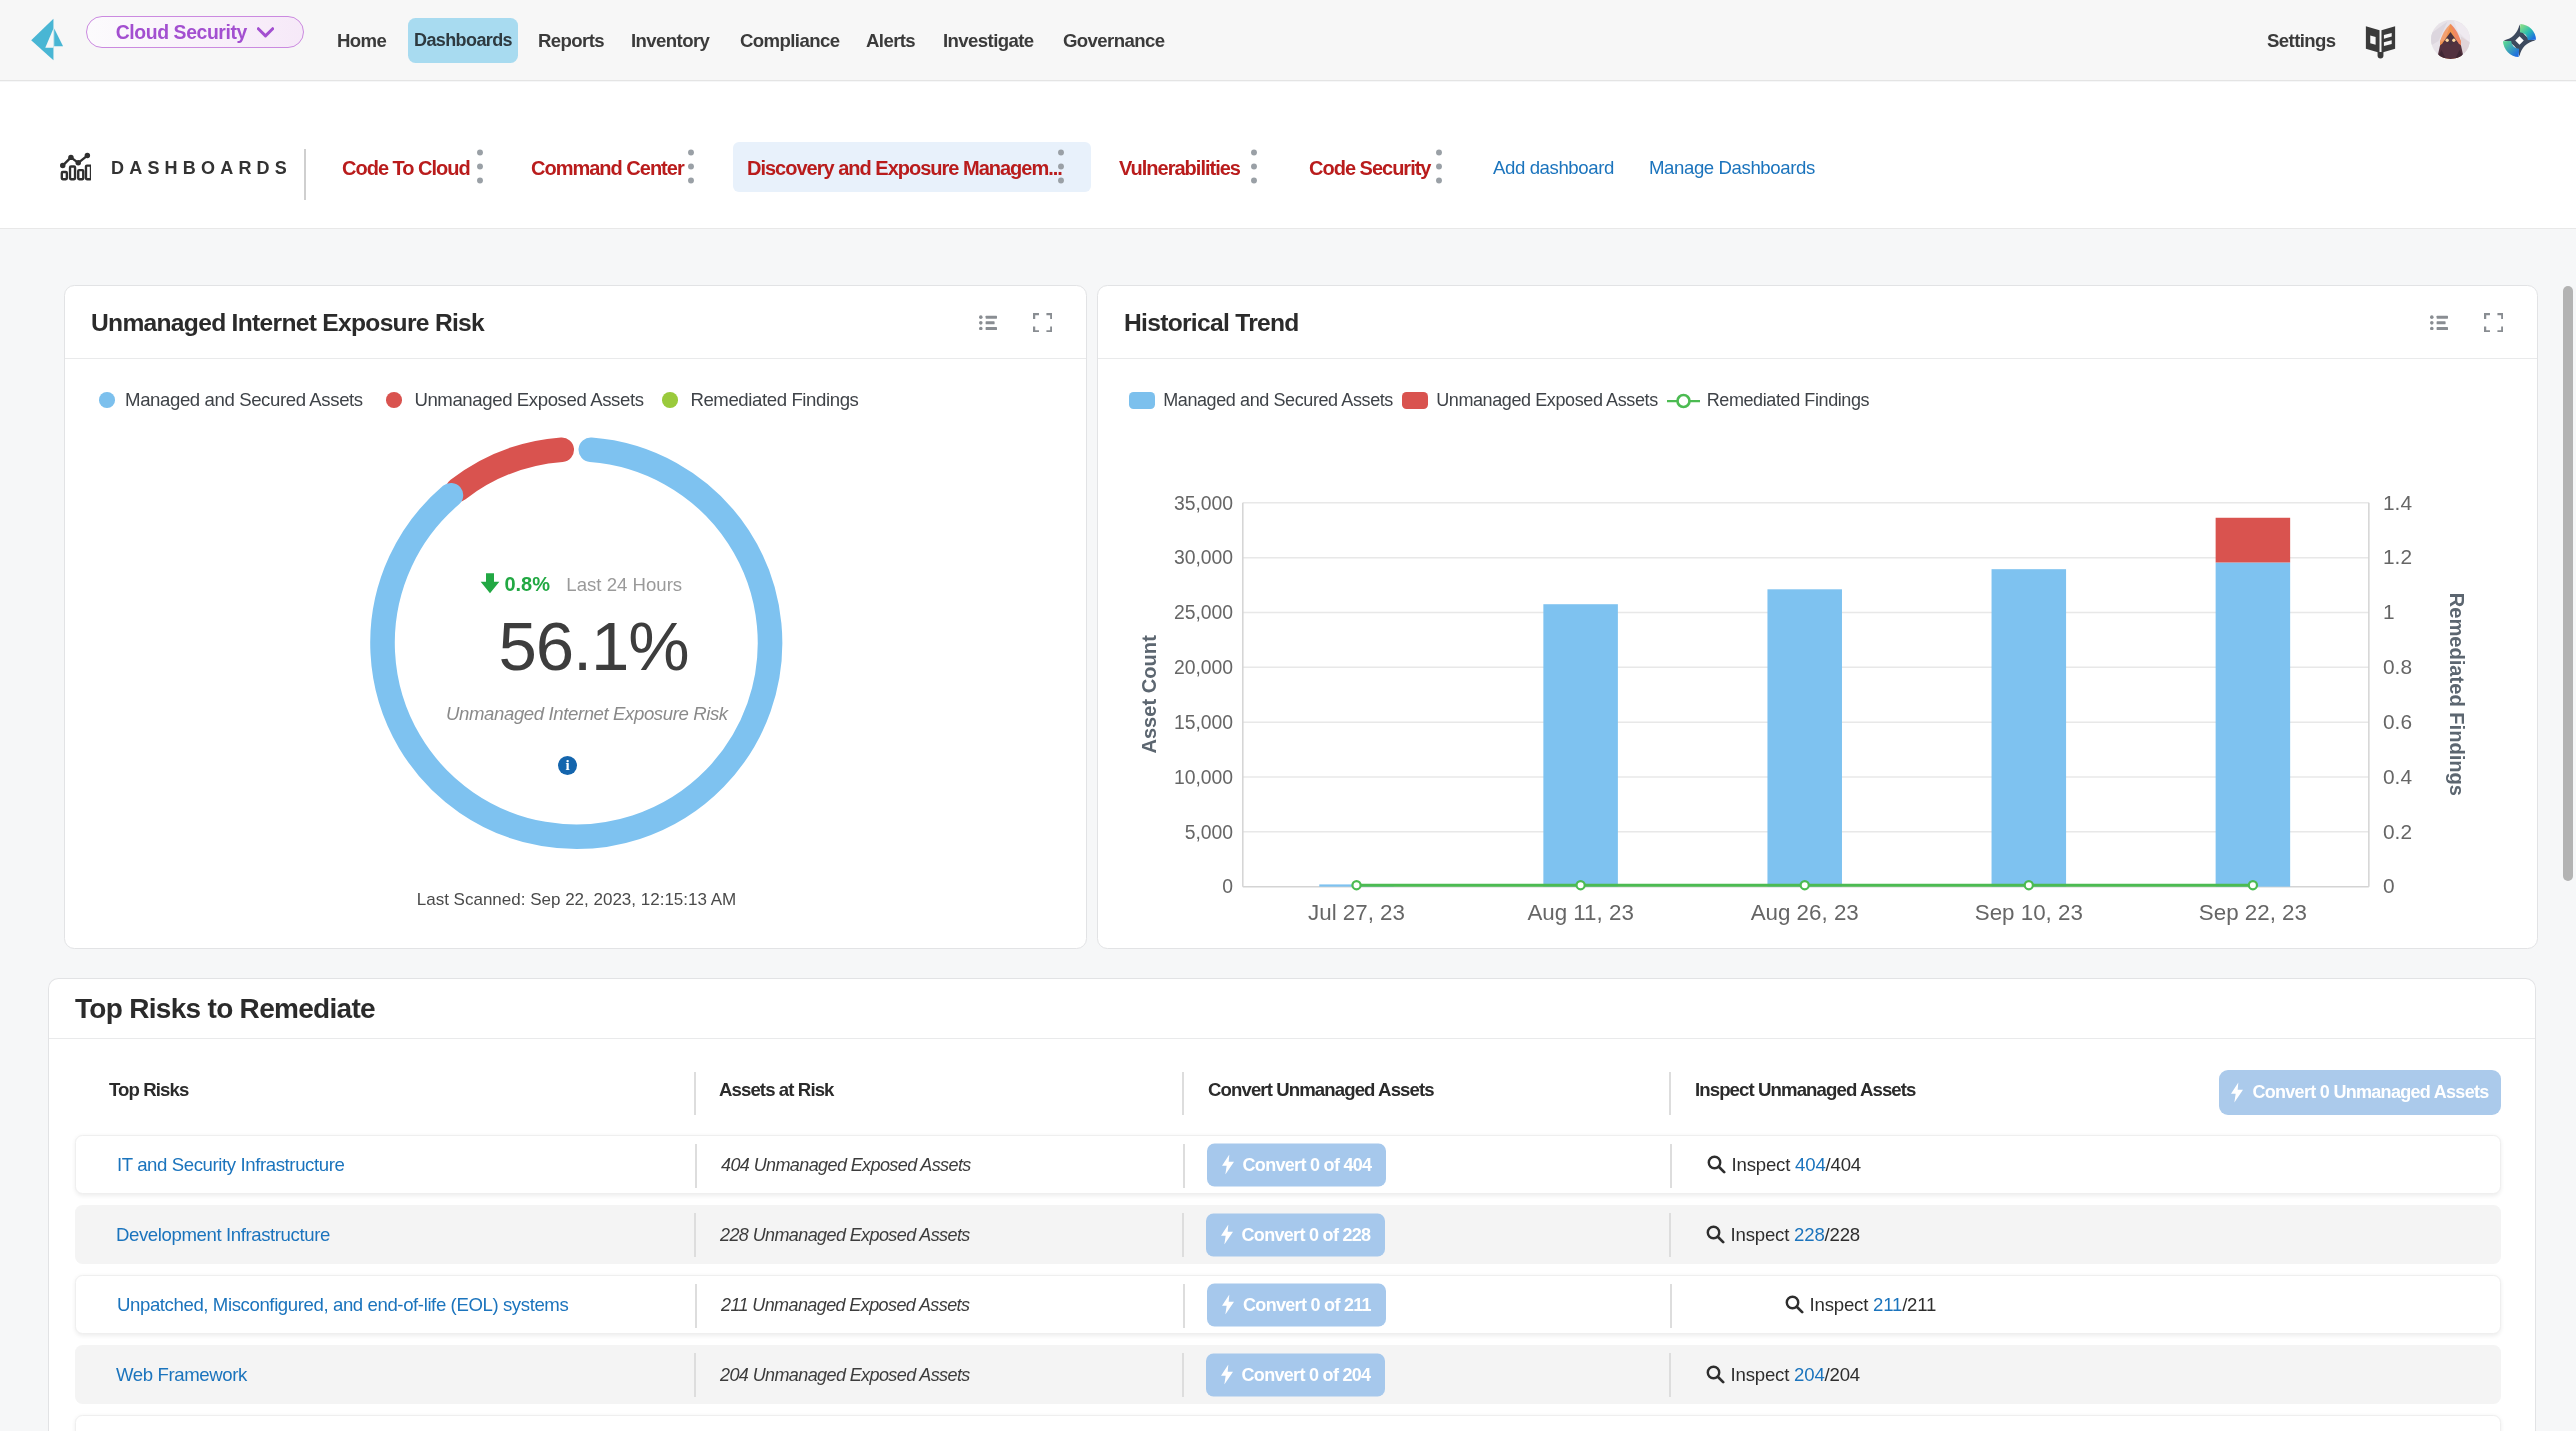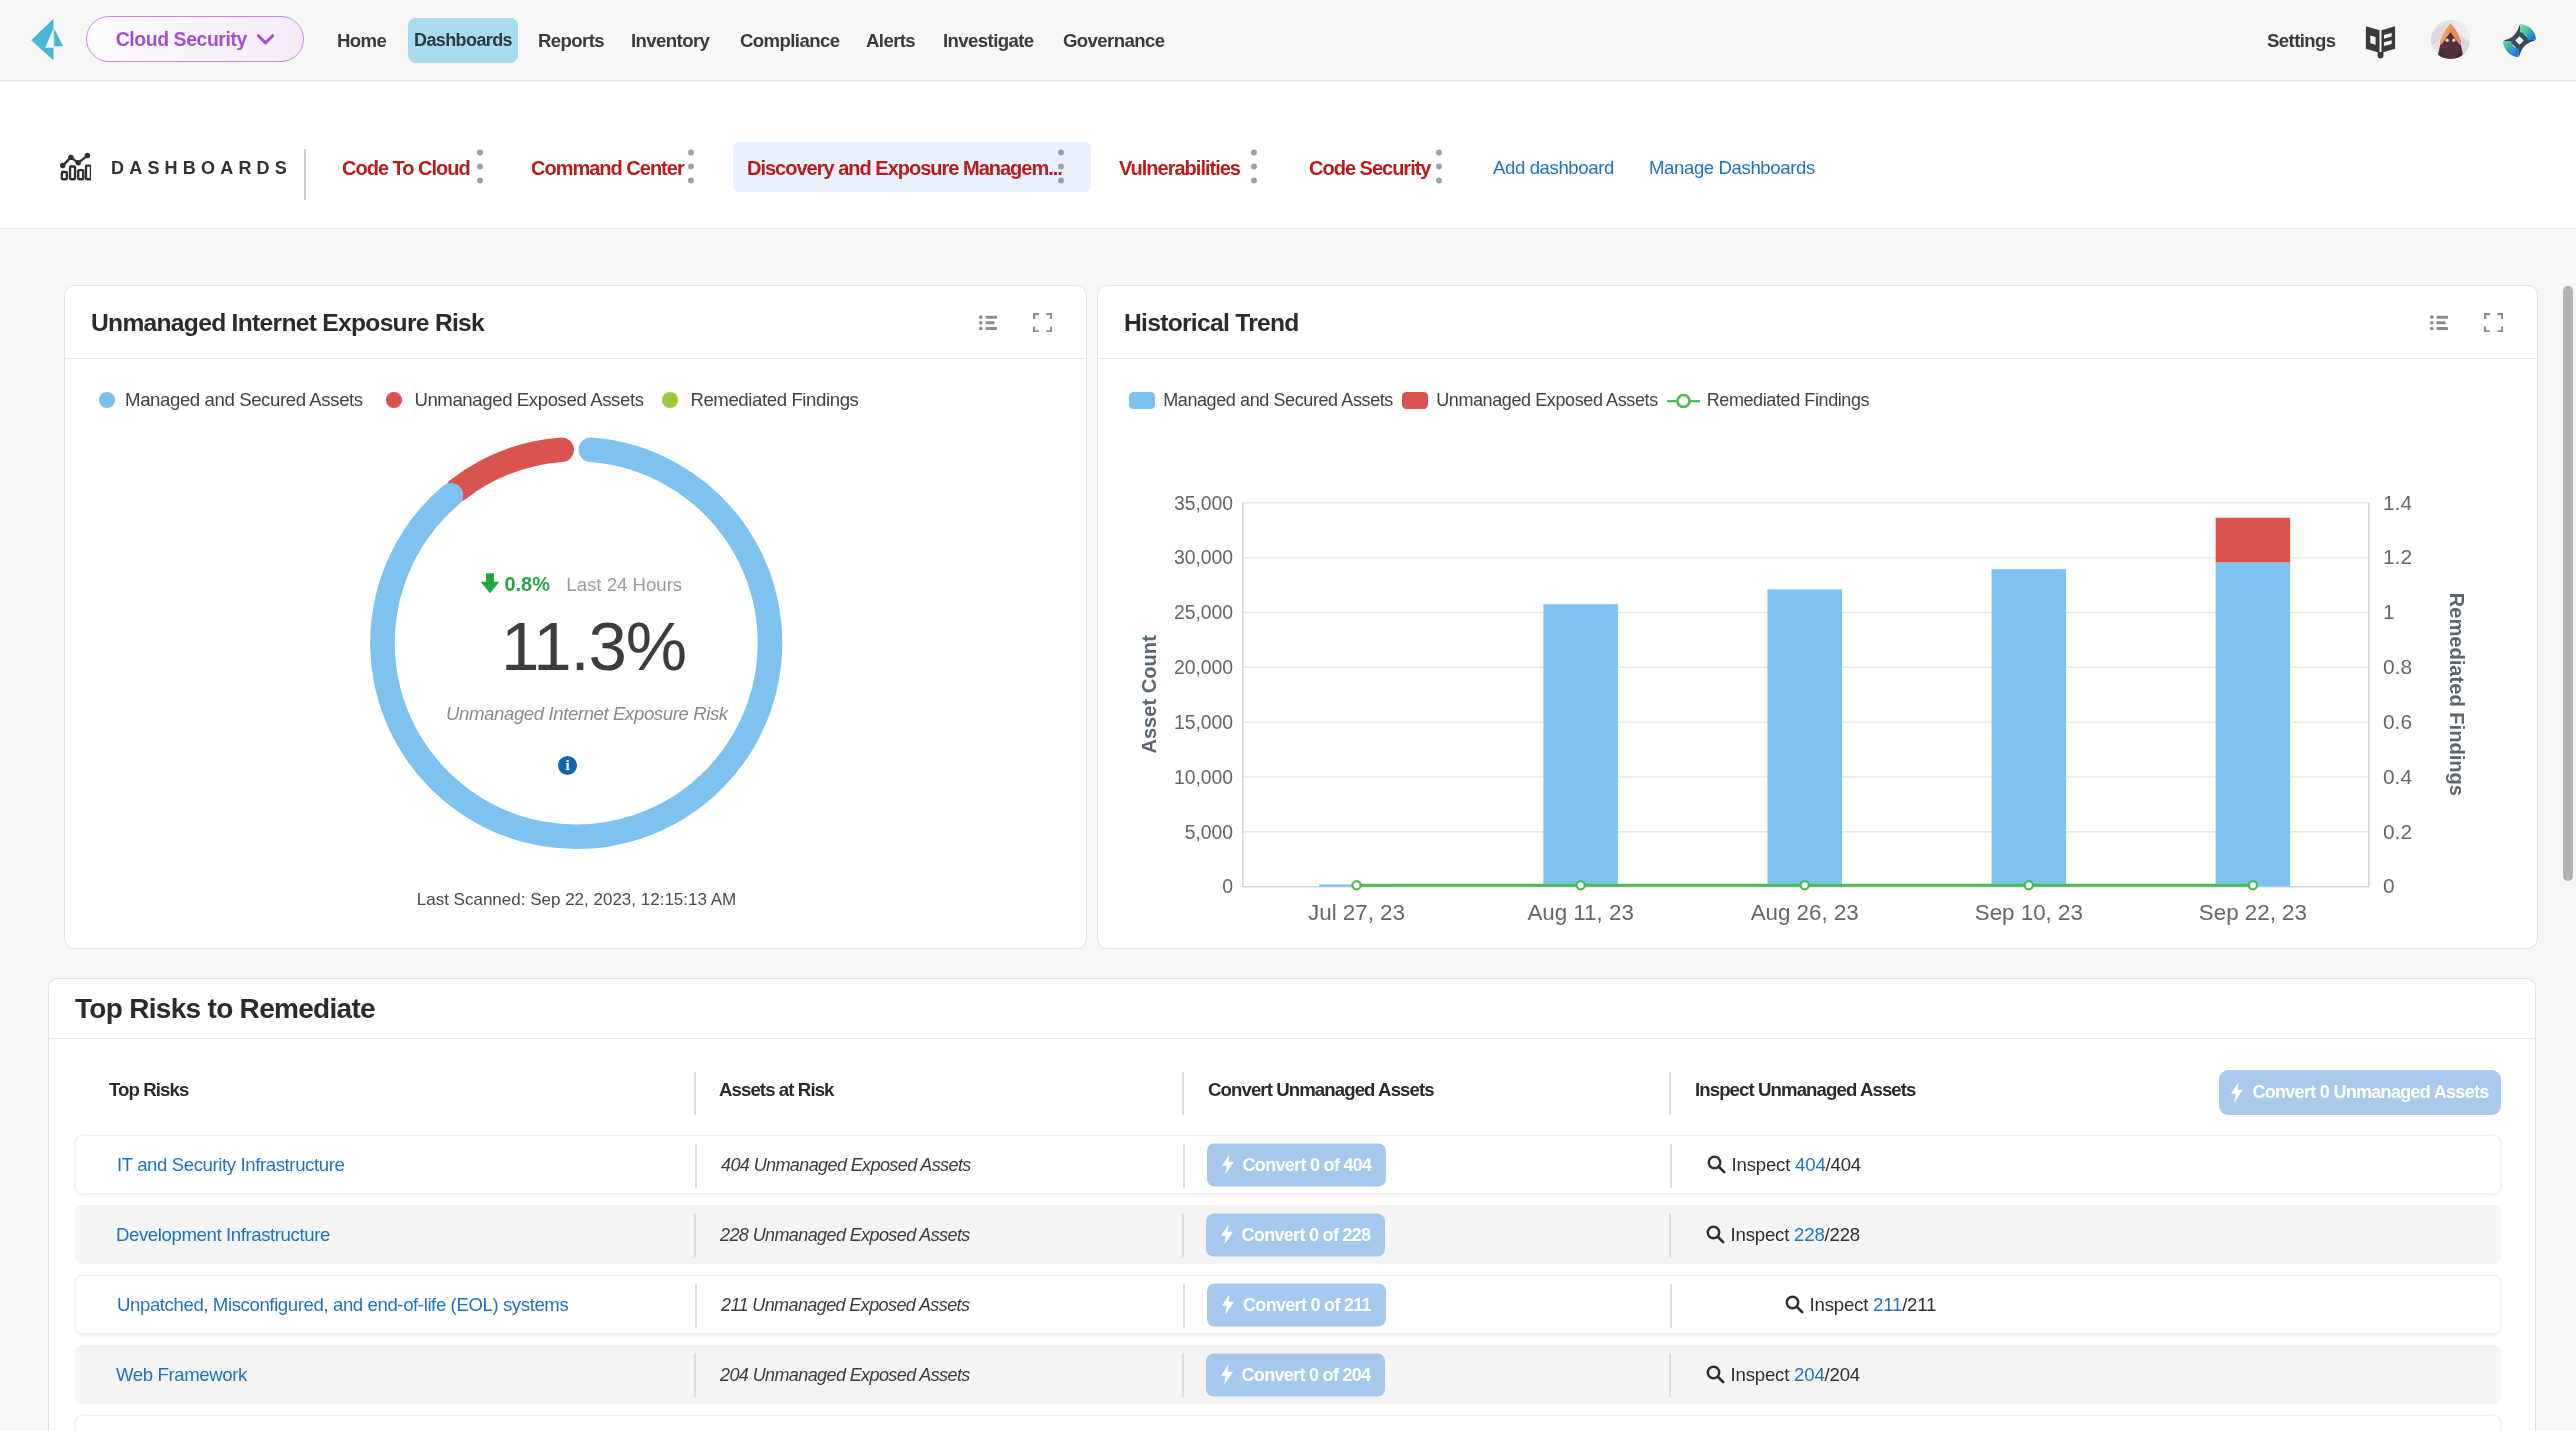--- a/index.html
+++ b/index.html
@@ -2,21 +2,21 @@
 <html style="font-size:12px"><head>
 <meta charset="utf-8">
 <style>
 * { margin:0; padding:0; box-sizing:border-box; }
 html,body { width:2576px; height:1431px; overflow:hidden; }
 body { font-family:"Liberation Sans", sans-serif; background:#f6f7f8; position:relative; }
 .abs { position:absolute; }
 
 
 #topnav { position:absolute; left:0; top:0; width:2576px; height:81px; background:#f7f7f7; border-bottom:1.5px solid #e4e4e4; }
-#cspill { position:absolute; left:86px; top:16.4px; width:218px; height:46px; border-radius:24px; border:1.5px solid #cb8ae0; background:linear-gradient(90deg,#fcfbfd 0%,#f6e9f8 100%); color:#a34fd0; font-size:19.4px; font-weight:700; letter-spacing:-0.4px; display:flex; align-items:center; justify-content:center; gap:10.4px; }
+#cspill { position:absolute; left:86px; top:16.4px; width:218px; height:32px; border-radius:24px; border:1.5px solid #cb8ae0; background:linear-gradient(90deg,#fcfbfd 0%,#f6e9f8 100%); color:#a34fd0; font-size:19.4px; font-weight:700; letter-spacing:-0.4px; display:flex; align-items:center; justify-content:center; gap:10.4px; }
 .navitem { position:absolute; top:0; height:81px; display:flex; align-items:center; font-size:18.6px; font-weight:700; letter-spacing:-0.6px; color:#3b3b3b; }
 #dashpill { position:absolute; left:408px; top:18px; width:110px; height:45px; background:#a8dbf0; border-radius:7.5px; display:flex; align-items:center; justify-content:center; font-size:18px; font-weight:700; letter-spacing:-0.6px; color:#2e3a40; }
 
 
 #tabrow { position:absolute; left:0; top:82px; width:2576px; height:147px; background:#ffffff; border-bottom:1.5px solid #e8e8e8; }
 .tabtxt { position:absolute; top:12.7px; height:147px; display:flex; align-items:center; font-size:20px; font-weight:700; letter-spacing:-1px; color:#b91c1c; }
 .bluelink { position:absolute; top:12.7px; height:147px; display:flex; align-items:center; font-size:18.6px; font-weight:400; letter-spacing:-0.4px; color:#1b74bd; }
 #dashlabel { position:absolute; left:111px; top:12.7px; height:147px; display:flex; align-items:center; font-size:18px; font-weight:600; color:#333; letter-spacing:5.2px; }
 #tabdivider { position:absolute; left:304px; top:67px; width:1.5px; height:51px; background:#cfcfcf; }
 #discpill { position:absolute; left:733px; top:60px; width:358px; height:50px; background:#e8f1fb; border-radius:6px; }
@@ -228,21 +228,21 @@
   <svg class="abs" style="left:0;top:0" width="1023" height="664" viewBox="0 0 1372 891">
     <path d="M 527.1 273.0 A 260 260 0 0 1 666.2 219.7" fill="none" stroke="#d9534f" stroke-width="33" stroke-linecap="round"></path>
     <path d="M 705.2 219.7 A 260 260 0 1 1 517.5 280.7" fill="none" stroke="#7ec2f0" stroke-width="33" stroke-linecap="round"></path>
   </svg>
 
   <div class="abs" style="left:4.5px;top:286px;width:1023px;text-align:center;font-size:18.6px;color:#9a9a9a">
     <svg style="vertical-align:-3.7px;margin-right:4.5px" width="20" height="22.4" viewBox="0 0 30 32">
         <path d="M9 1 H21 V14 H29 L15 31 L1 14 H9 Z" fill="#22a843"></path>
       </svg><b style="color:#22a843;font-size:20px">0.8%</b><span style="display:inline-block;width:16.4px"></span>Last 24 Hours
   </div>
-  <div class="abs" style="left:17px;top:321px;width:1023px;text-align:center;font-size:69px;letter-spacing:-1.1px;color:#3d3d3d">11.3%</div>
+  <div class="abs" style="left:17px;top:321px;width:1023px;text-align:center;font-size:69px;letter-spacing:-1.1px;color:#3d3d3d">56.1%</div>
   <div class="abs" style="left:10.4px;top:417px;width:1023px;text-align:center;font-size:18.6px;letter-spacing:-0.4px;font-style:italic;color:#8a8a8a">Unmanaged Internet Exposure Risk</div>
   <div class="abs" style="left:493px;top:470px;width:19.4px;height:19.4px;border-radius:50%;background:#1465ad;color:#fff;font-size:15px;font-weight:700;text-align:center;line-height:19.4px;font-family:'Liberation Serif',serif">i</div>
   <div class="abs" style="left:0;top:604px;width:1023px;text-align:center;font-size:17px;color:#4a4a4a">Last Scanned: Sep 22, 2023, 12:15:13 AM</div>
 </div>
 
 <div class="card" id="card2">
   <div class="cardhead">
     <div class="cardtitle">Historical Trend</div>
     <div class="headicons">
       <svg width="18" height="15.7" viewBox="0 0 30 26">

